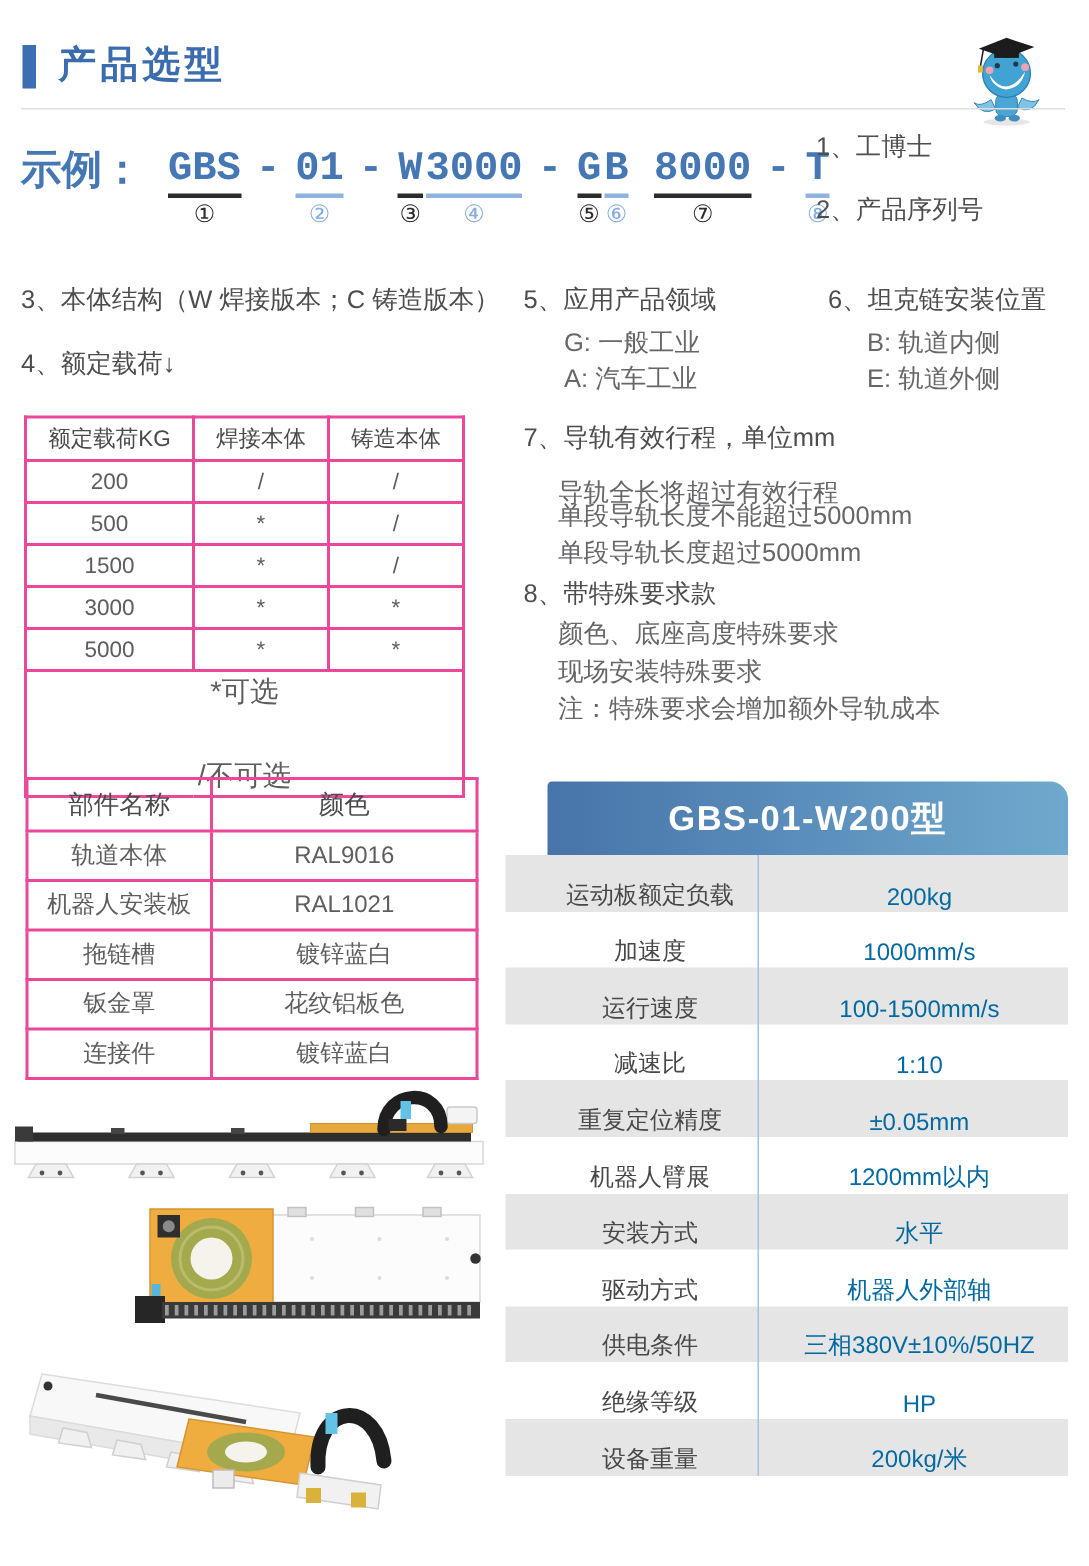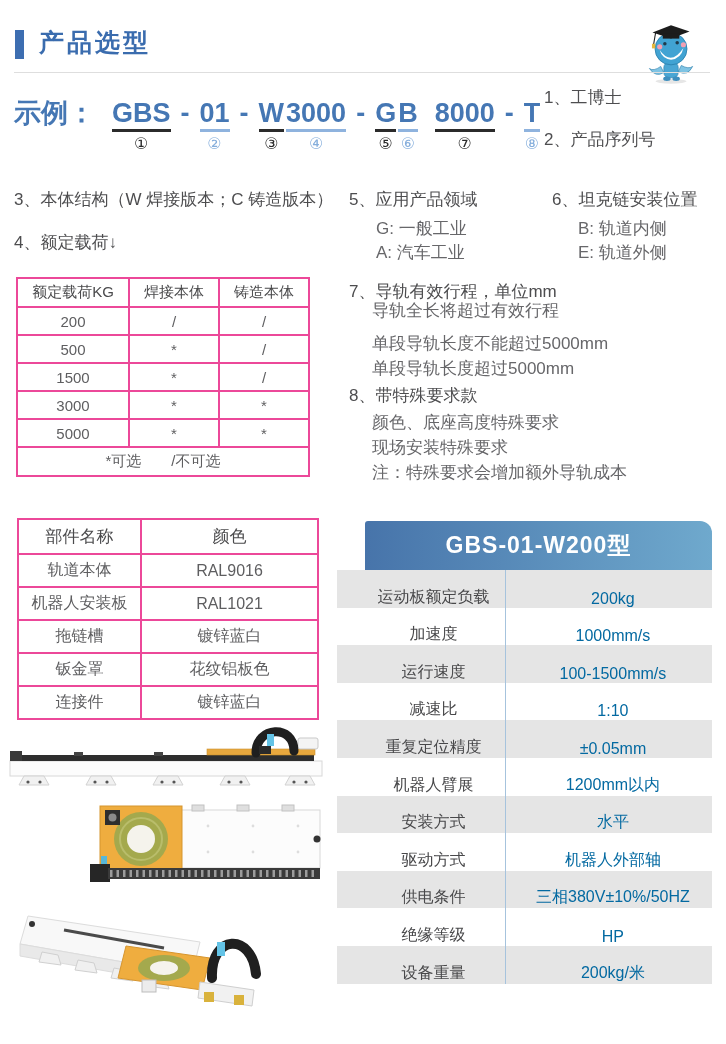--- a/index.html
+++ b/index.html
@@ -13,41 +13,41 @@
          color:#3a6cae;letter-spacing:3px;}
   .mascot{position:absolute;left:636px;top:20px;width:68px;height:64px;}
   .hdiv{position:absolute;left:14px;top:72px;width:696px;height:1px;background:#dedede;}
   
   .example{position:absolute;left:14px;top:97px;display:flex;align-items:flex-start;}
   .ex-label{font-size:27px;font-weight:bold;color:#4577b4;margin-right:12px;line-height:1.2;}
   .seg{display:flex;flex-direction:column;align-items:center;margin:0 5px;}
   .seg.tightr{margin-right:1px;}
   .seg.tightl{margin-left:1px;}
   .seg.spacel{margin-left:12px;}
-  .seg .t{font-size:27px;font-weight:bold;color:#4577b4;line-height:1.2;}
+  .seg .t{font-size:27px;font-weight:bold;color:#4577b4;line-height:1.2;font-family:Liberation Mono, monospace;}
   .seg .u{align-self:stretch;height:3px;margin-top:0;}
   .seg.dark .u{background:#2b2b2b;}
   .seg.blue .u{background:#8fb3de;}
   .seg .n{font-size:16px;margin-top:4px;line-height:1;}
   .seg.dark .n{color:#2b2b2b;}
   .seg.blue .n{color:#85aedc;}
   .note{position:absolute;left:544px;font-size:17px;color:#4e4e50;}
   .note.n1{top:86px;}
   .note.n2{top:128px;}
   
   .sec{position:absolute;font-size:17px;color:#4d4d4f;white-space:nowrap;}
   .sub{position:absolute;font-size:17px;color:#67676a;white-space:nowrap;}
   
   table.tbl{position:absolute;border-collapse:collapse;table-layout:fixed;}
   table.tbl th,table.tbl td{border:2px solid #ec4899;text-align:center;font-weight:normal;padding:0;}
   table.load{left:16px;top:277px;}
   table.load th{height:27px;font-size:15px;color:#4a4a4c;}
   table.load td{height:26px;font-size:15px;color:#5e5e60;}
   table.load td.note-cell{height:27px;}
-  .foot-wrap{display:flex;justify-content:center;gap:30px;font-size:15px;color:#5e5e60;}
+  .foot-wrap{display:flex;justify-content:center;gap:30px;font-size:19px;color:#5e5e60;flex-direction:column;}
   table.color{left:17px;top:518px;}
   table.color th{height:33px;font-size:17px;color:#4a4a4c;}
   table.color td{height:31px;font-size:16px;color:#5e5e60;}
   
   .spec{position:absolute;left:337px;top:521px;width:375px;}
   .spec-header{height:49px;background:linear-gradient(90deg,#4774aa,#6fa9cd);
     border-radius:3px 12px 0 0;display:flex;align-items:center;justify-content:center;
     color:#ffffff;font-size:23px;font-weight:bold;letter-spacing:1px;margin-left:28px;}
   .spec-rows{position:relative;}
   .spec-row{display:flex;height:37.6px;align-items:flex-end;padding-left:16px;}
@@ -150,21 +150,21 @@
 
   <div class="sec" style="left:349px;top:188px;">5、应用产品领域</div>
   <div class="sub" style="left:376px;top:217px;">G: 一般工业</div>
   <div class="sub" style="left:376px;top:241px;">A: 汽车工业</div>
 
   <div class="sec" style="left:552px;top:188px;">6、坦克链安装位置</div>
   <div class="sub" style="left:578px;top:217px;">B: 轨道内侧</div>
   <div class="sub" style="left:578px;top:241px;">E: 轨道外侧</div>
 
   <div class="sec" style="left:349px;top:280px;">7、导轨有效行程，单位mm</div>
-  <div class="sub" style="left:372px;top:299px;">导轨全长将超过有效行程</div>
+  <div class="sub" style="left:372px;top:317px;">导轨全长将超过有效行程</div>
   <div class="sub" style="left:372px;top:332px;">单段导轨长度不能超过5000mm</div>
   <div class="sub" style="left:372px;top:357px;">单段导轨长度超过5000mm</div>
 
   <div class="sec" style="left:349px;top:384px;">8、带特殊要求款</div>
   <div class="sub" style="left:372px;top:411px;">颜色、底座高度特殊要求</div>
   <div class="sub" style="left:372px;top:436px;">现场安装特殊要求</div>
   <div class="sub" style="left:372px;top:461px;">注：特殊要求会增加额外导轨成本</div>
 
   <table class="tbl load">
     <colgroup>

